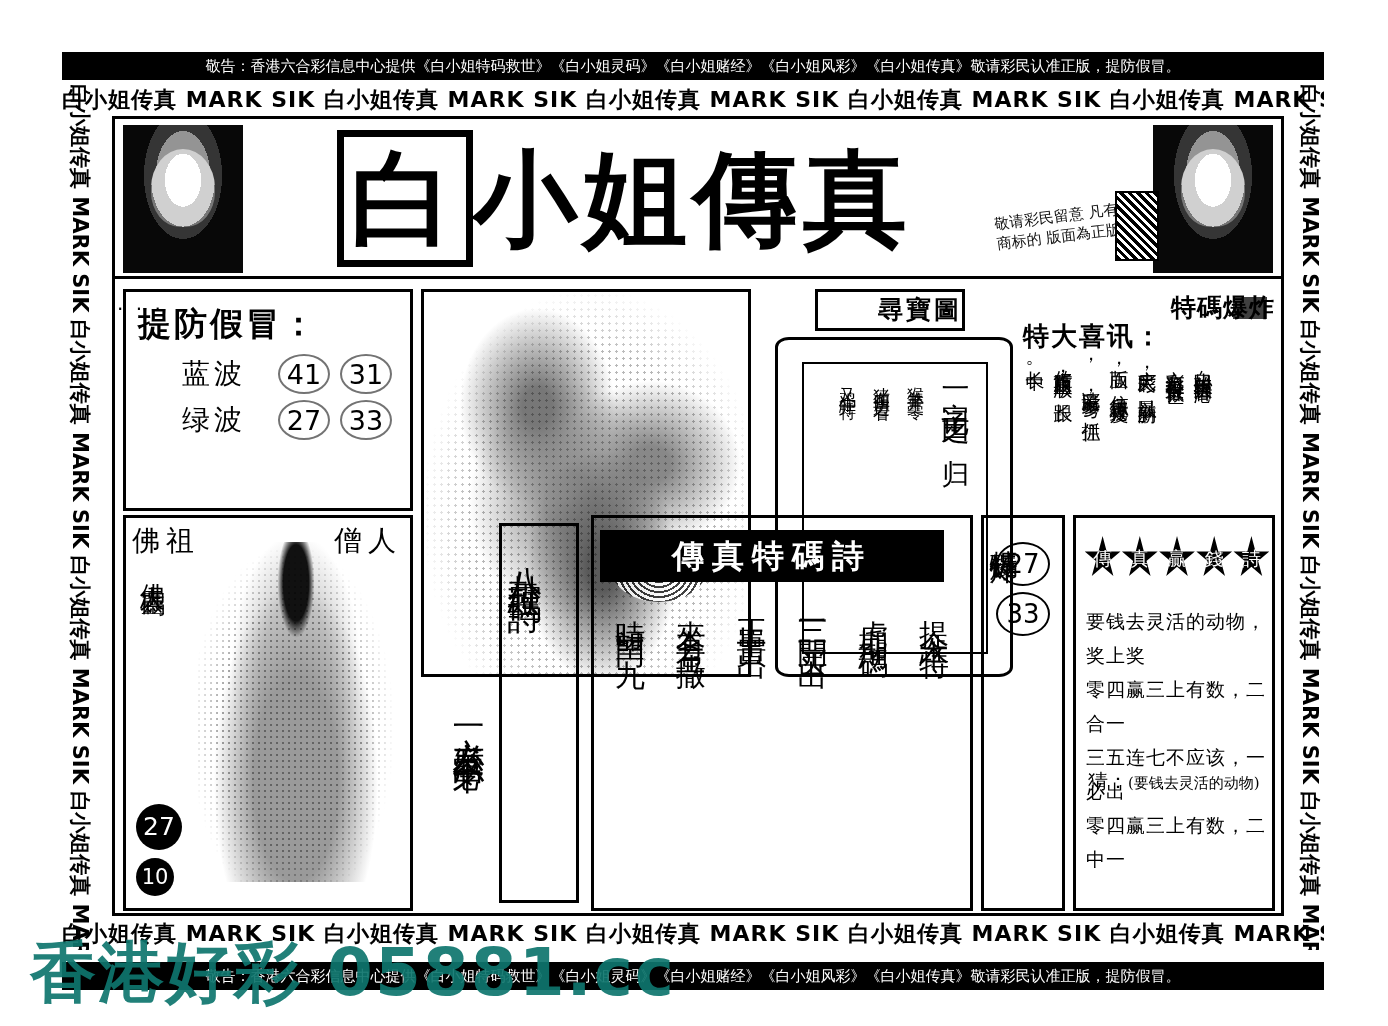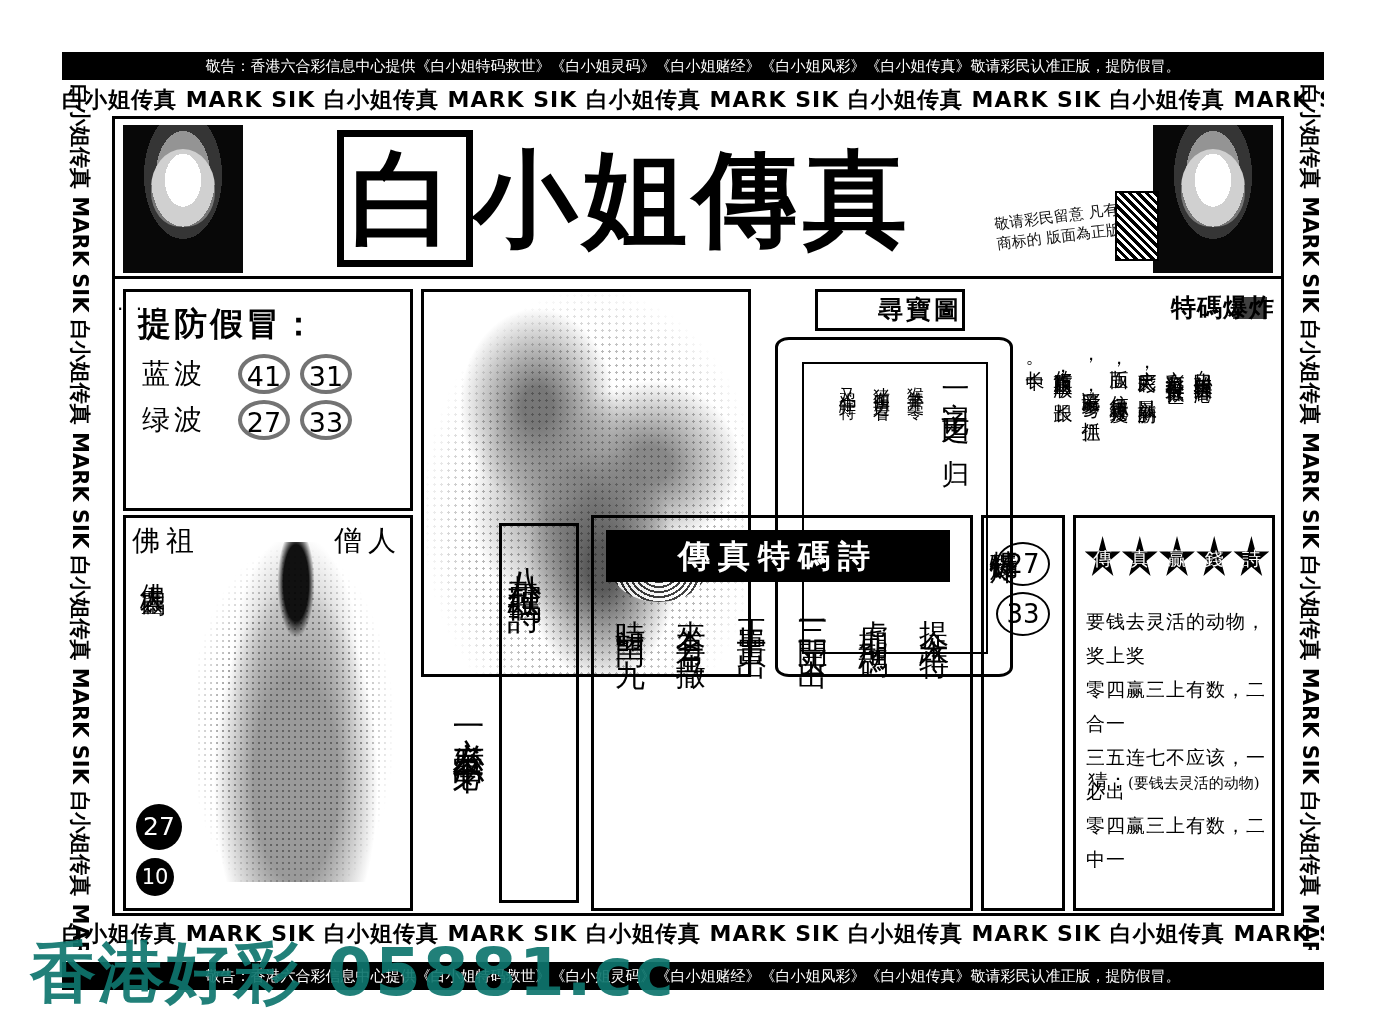--- a/index.html
+++ b/index.html
@@ -91,23 +91,23 @@
 
   
   .xinshui {
     position:absolute; left:8px; top:170px; width:290px; height:222px; border:3px solid #000;
   }
   .xinshui h3 {
     margin:0; padding:10px 0 4px 12px; font-size:33px; font-weight:bold; letter-spacing:3px;
     font-family:"DejaVu Serif", serif;
   }
   .wave-row { display:flex; align-items:center; padding:3px 0 3px 16px; }
-  .wave-label { font-size:28px; font-family:"DejaVu Serif", serif; letter-spacing:4px; width:96px; }
+  .wave-label { font-size:28px; font-family:"DejaVu Serif", serif; letter-spacing:4px; width:96px;margin-left:40px; }
   .ball {
-    width:52px; height:40px; border:4px solid #737373; border-radius:50%;
+    width:52px; height:40px; border:2px solid #737373; border-radius:50%;
     font-size:27px; line-height:37px; text-align:center; margin-right:10px; font-family:"DejaVu Sans", sans-serif;
   }
   .ball.plain { border:none; }
 
   
   .picbox {
     position:absolute; left:306px; top:170px; width:330px; height:388px; border:3px solid #000;
     background:
       radial-gradient(ellipse at 55% 72%, #5a5a5a 0 6%, rgba(255,255,255,0) 30%),
       radial-gradient(ellipse at 35% 30%, #777 0 5%, rgba(255,255,255,0) 26%),
@@ -192,21 +192,21 @@
   .bagua {
     position:absolute; left:384px; top:404px; width:80px; height:380px; border:3px solid #000;
     text-align:center; padding-top:14px;
   }
   .bagua .v { font-size:34px; letter-spacing:8px; font-family:"DejaVu Serif", serif; }
 
   .poem {
     position:absolute; left:476px; top:396px; width:382px; height:396px; border:3px solid #000;
   }
   .poem .banner {
-    position:absolute; left:12px; top:12px; width:344px; height:52px; background:#000; color:#fff;
+    position:absolute; left:6px; top:12px; width:344px; height:52px; background:#000; color:#fff;
     font-size:32px; font-weight:bold; line-height:52px; text-align:center; letter-spacing:8px;
     font-family:"DejaVu Serif", serif;
   }
   .poem .grid {
     position:absolute; left:14px; top:78px; width:348px; height:300px;
     display:flex; flex-direction:row-reverse; justify-content:space-between;
   }
   .poem .grid .col { writing-mode:vertical-rl; text-orientation:upright; font-size:30px; line-height:44px; letter-spacing:10px; font-family:"DejaVu Serif", serif; }
 
   .tema {
@@ -296,20 +296,21 @@
     <div class="scroll">
       <div class="inner">
         <div class="v-text c1">一字记之曰：归</div>
         <div class="v-text c2">猴羊开三零</div>
         <div class="v-text c3">猪在四边看一</div>
         <div class="v-text c4">又鸡牛开特</div>
       </div>
     </div>
 
     <div class="news">
+      <div class="head">特大喜讯：</div>
       <div class="cols">
         <div class="col">白小姐传真由香港</div>
         <div class="col">六合彩公司提供救世</div>
         <div class="col">广大彩民，以最新的</div>
         <div class="col">版面，信息传真秘笈</div>
         <div class="col">，请彩民参考，抓住</div>
         <div class="col">传真版面正版，长跟</div>
         <div class="col">长中。</div>
       </div>
     </div>

